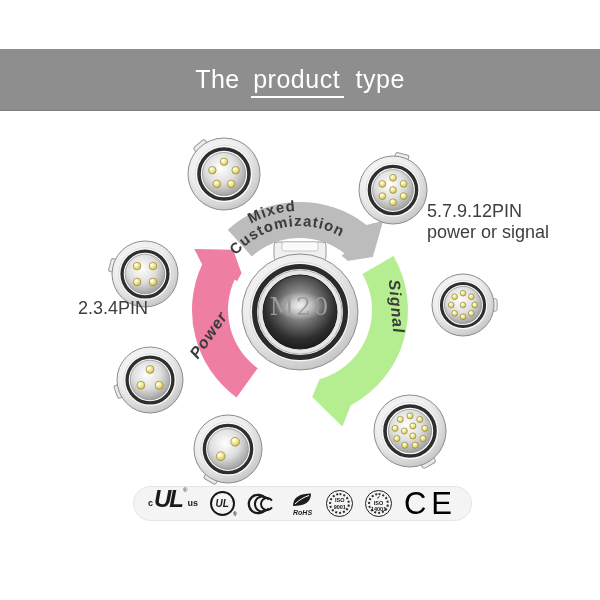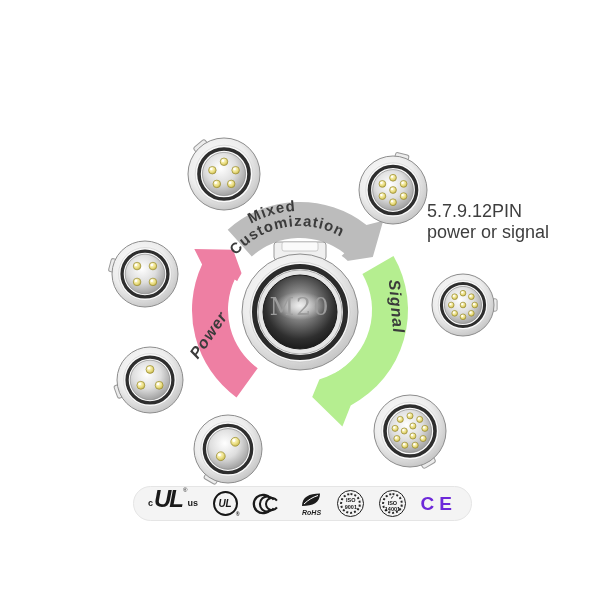--- a/index.html
+++ b/index.html
@@ -45,28 +45,31 @@
   .ul-reg{position:absolute;right:-4px;bottom:-3px;font-size:5px;}
   .rohs{position:relative;}
   .iso-badge{width:27px;height:27px;border:1.5px solid #1d1d1d;border-radius:50%;
     position:relative;display:flex;align-items:center;justify-content:center;
     box-sizing:border-box;}
   .iso-badge::before{content:"";position:absolute;inset:2px;
     border:2px dotted #2a2a2a;border-radius:50%;}
   .iso-inner{display:flex;flex-direction:column;align-items:center;line-height:1.1;
     font-size:5.5px;font-weight:700;color:#111;z-index:1;}
   .iso-check{font-size:5px;line-height:1;}
-  .ce-text{font-size:19px;font-weight:700;letter-spacing:5px;color:#6d28d9;
+  .ce-text{font-size:31px;font-weight:400;letter-spacing:5px;color:#000000;
     line-height:1;}
 </style>
 </head>
 <body>
 
 <div class="page">
 
+  <div class="header-bar">
+    <h1 class="title"><span>The </span><span class="title-em">product</span><span> type</span></h1>
+  </div>
 
   <svg class="diagram-svg" viewBox="0 0 600 600" xmlns="http://www.w3.org/2000/svg">
     <defs>
       <radialGradient id="gradMetal" cx="0.42" cy="0.38" r="0.75">
         <stop offset="0%" stop-color="#ffffff"></stop>
         <stop offset="55%" stop-color="#ededed"></stop>
         <stop offset="85%" stop-color="#c6c6c6"></stop>
         <stop offset="100%" stop-color="#a7a7a7"></stop>
       </radialGradient>
       <radialGradient id="gradFace" cx="0.42" cy="0.36" r="0.8">
@@ -269,20 +272,21 @@
       <circle cx="300" cy="312" r="50" fill="#f7f7f7" stroke="#bdbdbd" stroke-width="0.6"></circle>
       <circle cx="300" cy="312" r="45.5" fill="none" stroke="#2b2b2b" stroke-width="5"></circle>
       <circle cx="300" cy="312" r="42" fill="#e6e6e6" stroke="#9e9e9e" stroke-width="0.8"></circle>
       <circle cx="300" cy="312" r="37" fill="url(#gradDome)" stroke="#1c1c1c" stroke-width="1"></circle>
       <ellipse cx="300" cy="306" rx="26" ry="14" fill="url(#gradGlow)"></ellipse>
       <text class="m20-text" x="300" y="315">M20</text>
     </g>
   </svg>
 
   <div class="note note-left">
+    <div>2.3.4PIN</div>
   </div>
   <div class="note note-right">
     <div>5.7.9.12PIN</div>
     <div>power or signal</div>
   </div>
 
   <div class="cert-bar">
     <div class="cert cert-culus">
       <span class="cul-c">c</span>
       <span class="cul-ul">UL</span>

